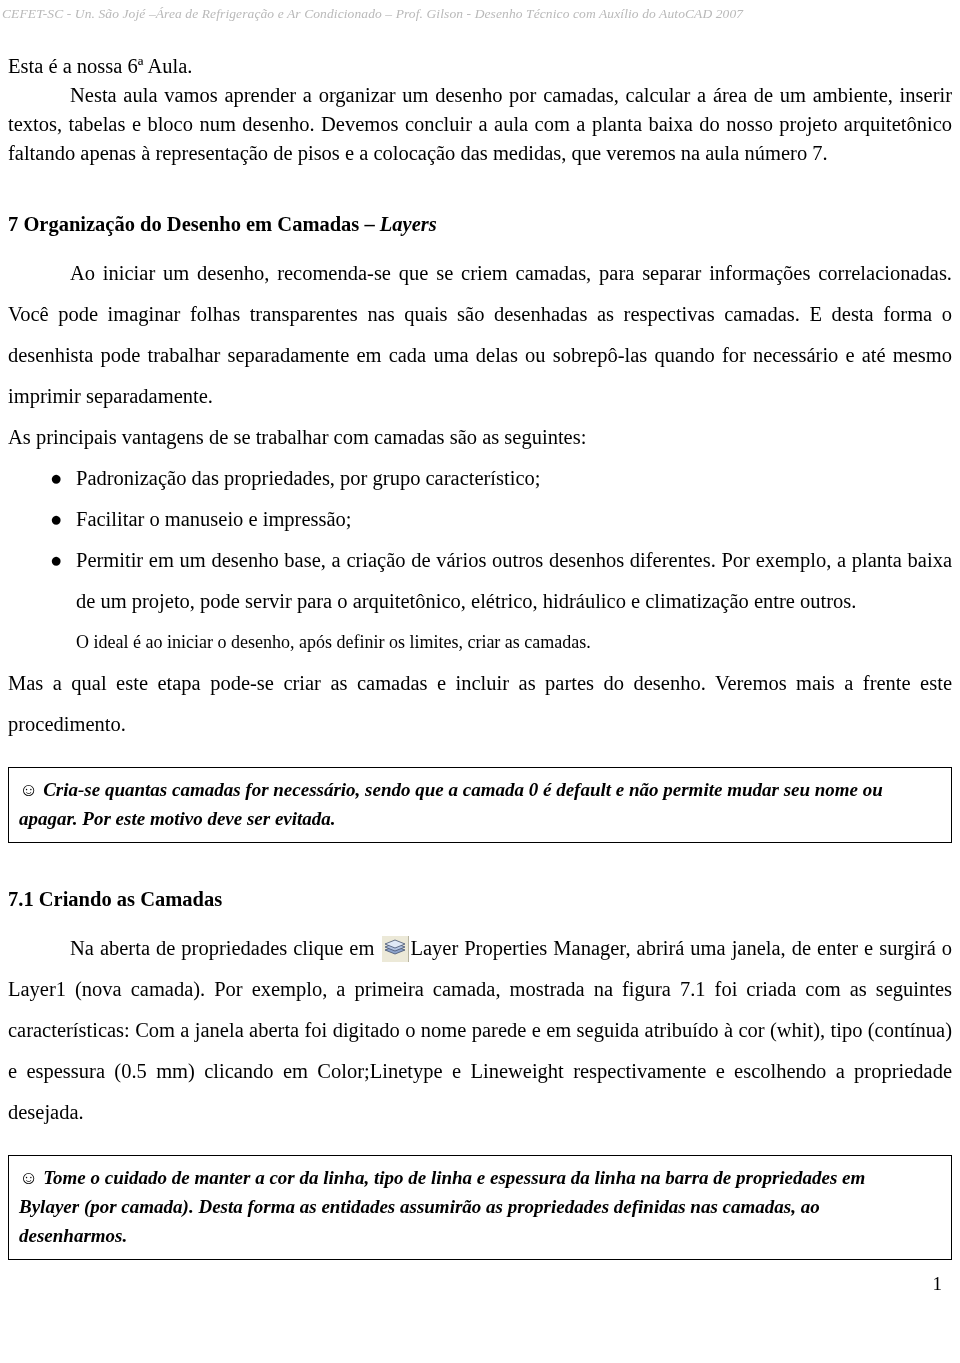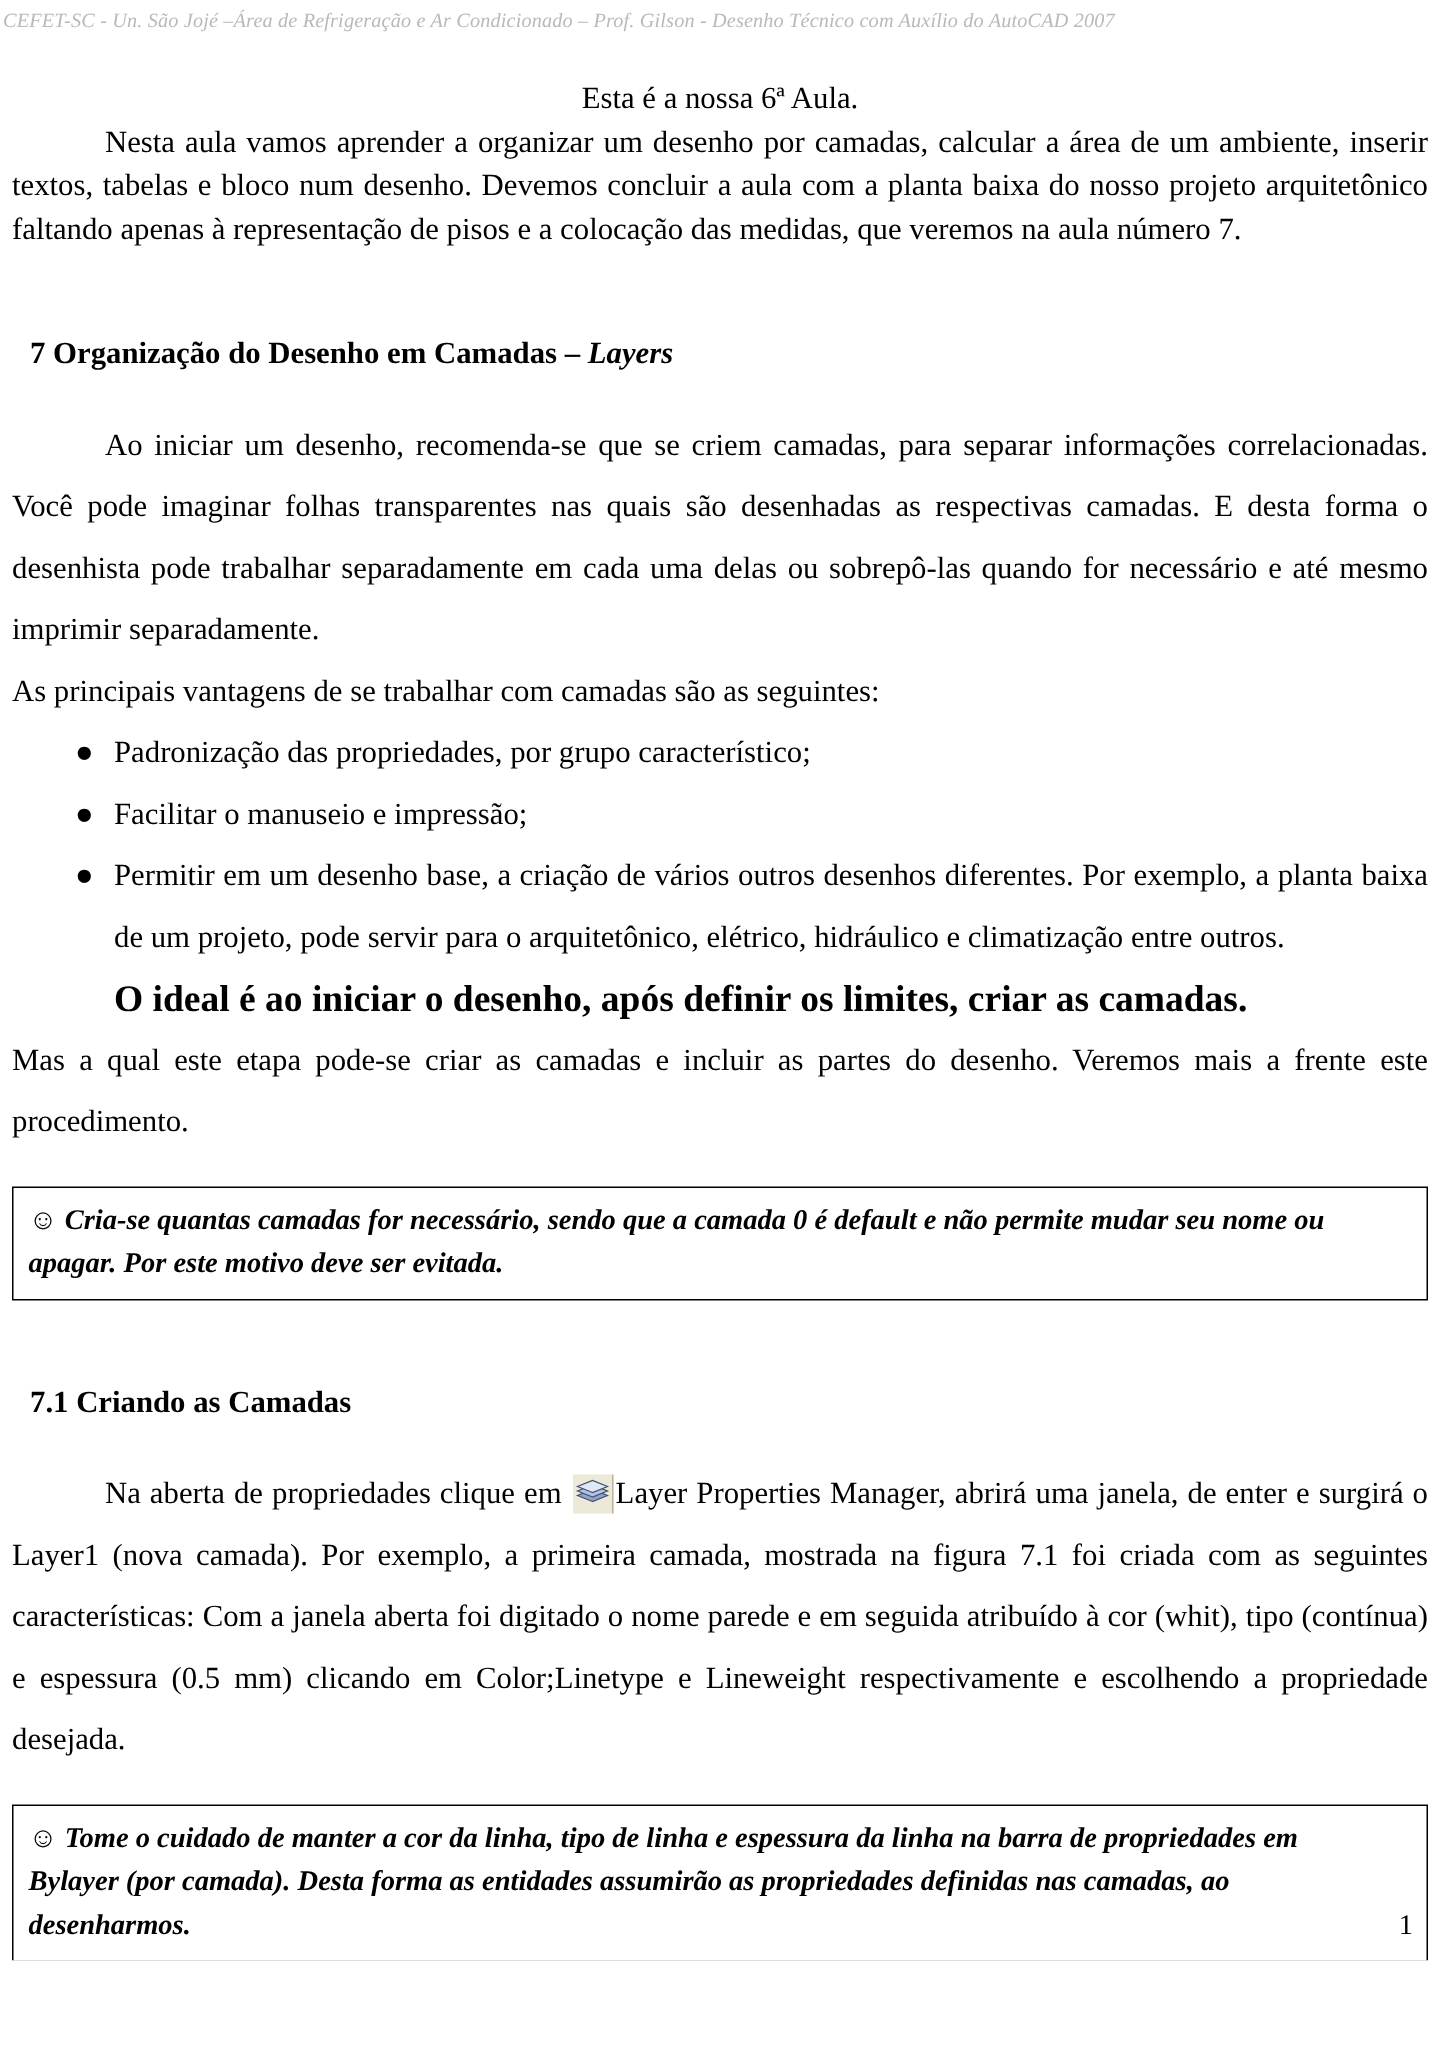--- a/index.html
+++ b/index.html
@@ -46,34 +46,34 @@
 
   p, .para {
     margin: 0;
     font-size: 20.5px;
     line-height: 29px;
     text-align: justify;
     text-justify: inter-word;
   }
 
   .lead-line {
-    text-align: center;
+    text-align: left;
     margin-bottom: 0;
   }
 
   .indent {
     text-indent: 62px;
   }
 
   .spaced {
     line-height: 41px;
   }
 
   h2.section {
-    margin: 12px;
+    margin: 0;
     font-size: 20.5px;
     font-weight: bold;
     line-height: 29px;
   }
   h2.section .ital {
     font-style: italic;
   }
 
   .gap-sm { height: 14px; }
   .gap-md { height: 22px; }
@@ -98,24 +98,23 @@
     top: 0;
     font-size: 20.5px;
     line-height: 41px;
   }
   ul.bullets > li.tall {
     line-height: 41px;
   }
 
   .sub-para {
     padding-left: 68px;
-    font-size: 25px;
+    font-size: 18px;
     line-height: 41px;
     text-align: justify;
-    font-weight: bold;
   }
 
   
   .note-box {
     border: 1.5px solid #000000;
     box-sizing: border-box;
     padding: 7px 26px 9px 10px;
     margin: 0;
   }
   .note-box p {

